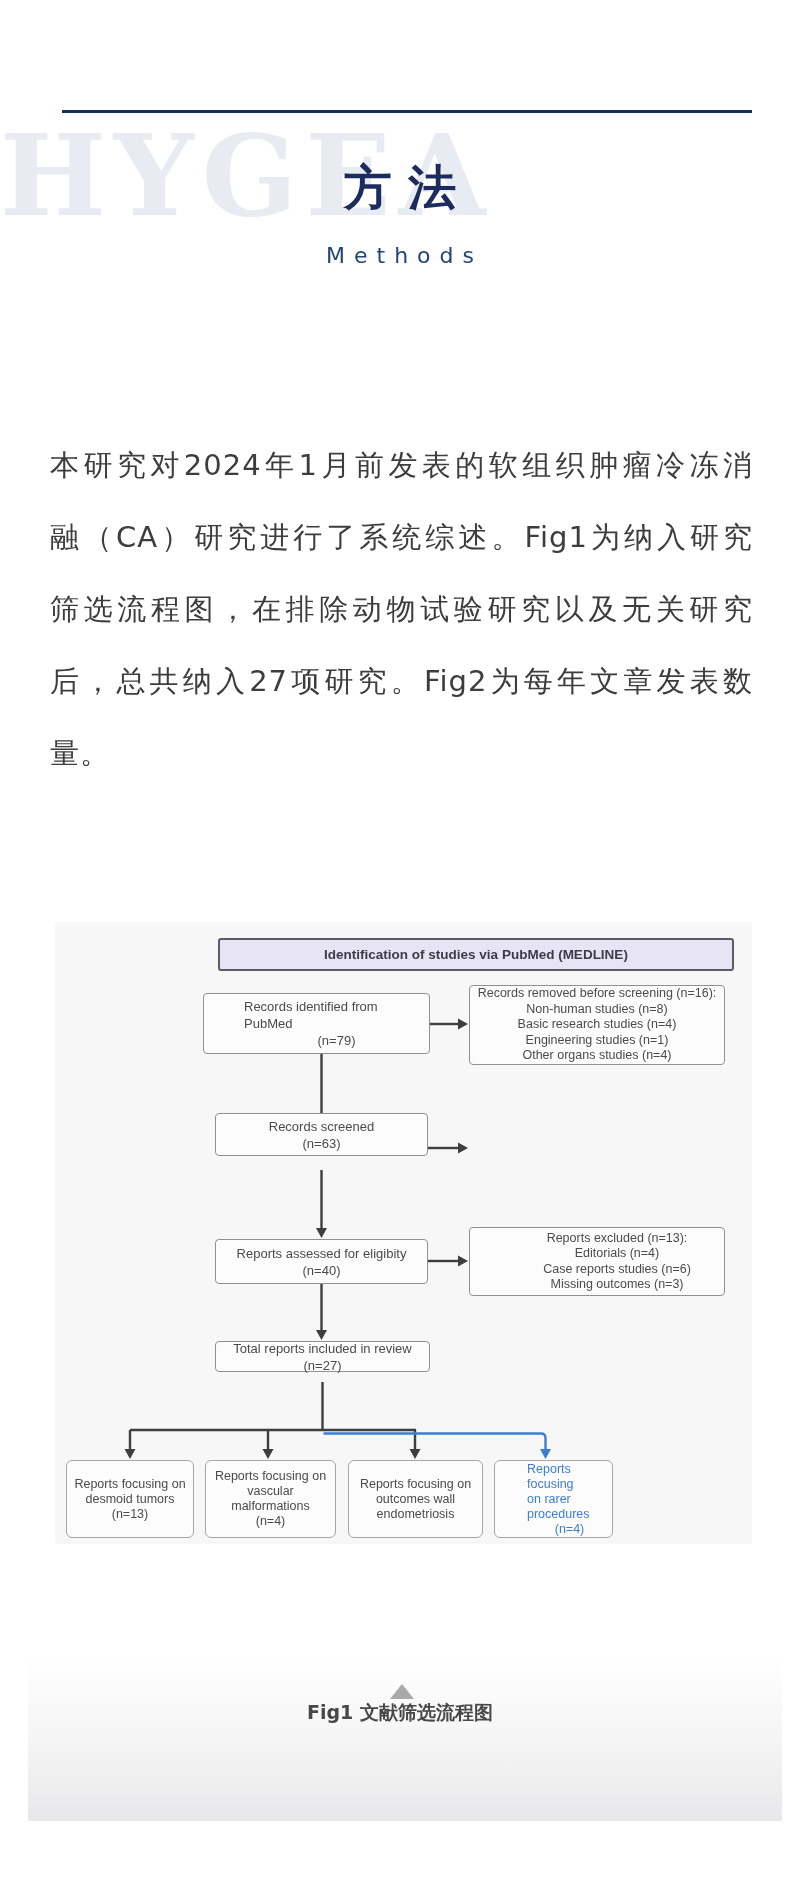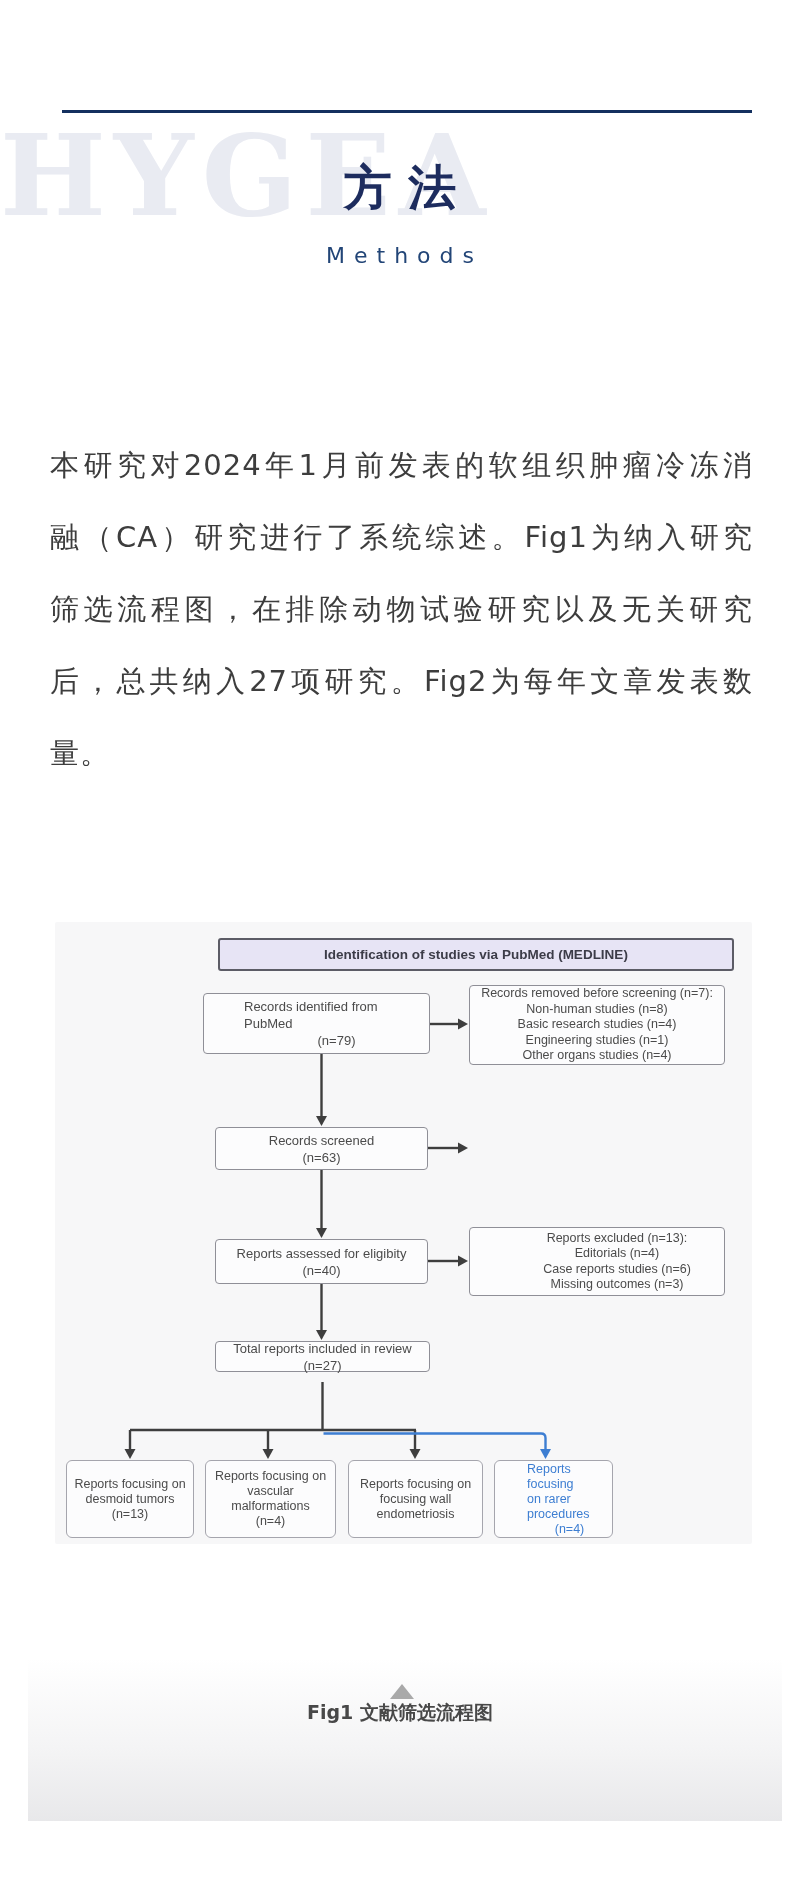--- a/index.html
+++ b/index.html
@@ -102,35 +102,35 @@
   </svg>
 
   <div class="fbox hdr" style="left:163px;top:16px;width:516px;height:33px;">
     <div class="ln">Identification of studies via PubMed (MEDLINE)</div>
   </div>
 
   <div class="fbox main" style="left:148px;top:71px;width:227px;height:61px;padding-left:40px;">
     <div class="ln">Records identified from PubMed</div>
     <div class="ln">(n=79)</div>
   </div>
-  <div class="fbox main" style="left:160px;top:205px;width:213px;height:43px;">
+  <div class="fbox main" style="left:160px;top:191px;width:213px;height:43px;">
     <div class="ln">Records screened</div>
     <div class="ln">(n=63)</div>
   </div>
   <div class="fbox main" style="left:160px;top:317px;width:213px;height:45px;">
     <div class="ln">Reports assessed for eligibity</div>
     <div class="ln">(n=40)</div>
   </div>
   <div class="fbox main" style="left:160px;top:419px;width:215px;height:31px;">
     <div class="ln">Total reports included in review</div>
     <div class="ln">(n=27)</div>
   </div>
 
   <div class="fbox" style="left:414px;top:63px;width:256px;height:80px;">
-    <div class="ln">Records removed before screening (n=7):</div>
+    <div class="ln">Records removed before screening (n=16):</div>
     <div class="ln">Non-human studies (n=8)</div>
     <div class="ln">Basic research studies (n=4)</div>
     <div class="ln">Engineering studies (n=1)</div>
     <div class="ln">Other organs studies (n=4)</div>
   </div>
   <div class="fbox" style="left:414px;top:305px;width:256px;height:69px;padding-left:40px;">
     <div class="ln">Reports excluded (n=13):</div>
     <div class="ln">Editorials (n=4)</div>
     <div class="ln">Case reports studies (n=6)</div>
     <div class="ln">Missing outcomes (n=3)</div>
@@ -142,21 +142,21 @@
     <div class="ln">(n=13)</div>
   </div>
   <div class="fbox cat" style="left:150px;top:538px;width:131px;height:78px;">
     <div class="ln">Reports focusing on</div>
     <div class="ln">vascular</div>
     <div class="ln">malformations</div>
     <div class="ln">(n=4)</div>
   </div>
   <div class="fbox cat" style="left:293px;top:538px;width:135px;height:78px;">
     <div class="ln">Reports focusing on</div>
-    <div class="ln">focusing wall</div>
+    <div class="ln">outcomes wall</div>
     <div class="ln">endometriosis</div>
   </div>
   <div class="fbox cat hl" style="left:439px;top:538px;width:119px;height:78px;">
     <div class="ln">Reports focusing</div>
     <div class="ln">on rarer procedures</div>
     <div class="ln">(n=4)</div>
   </div>
 </div>
 
 <div class="abs grad"></div>

